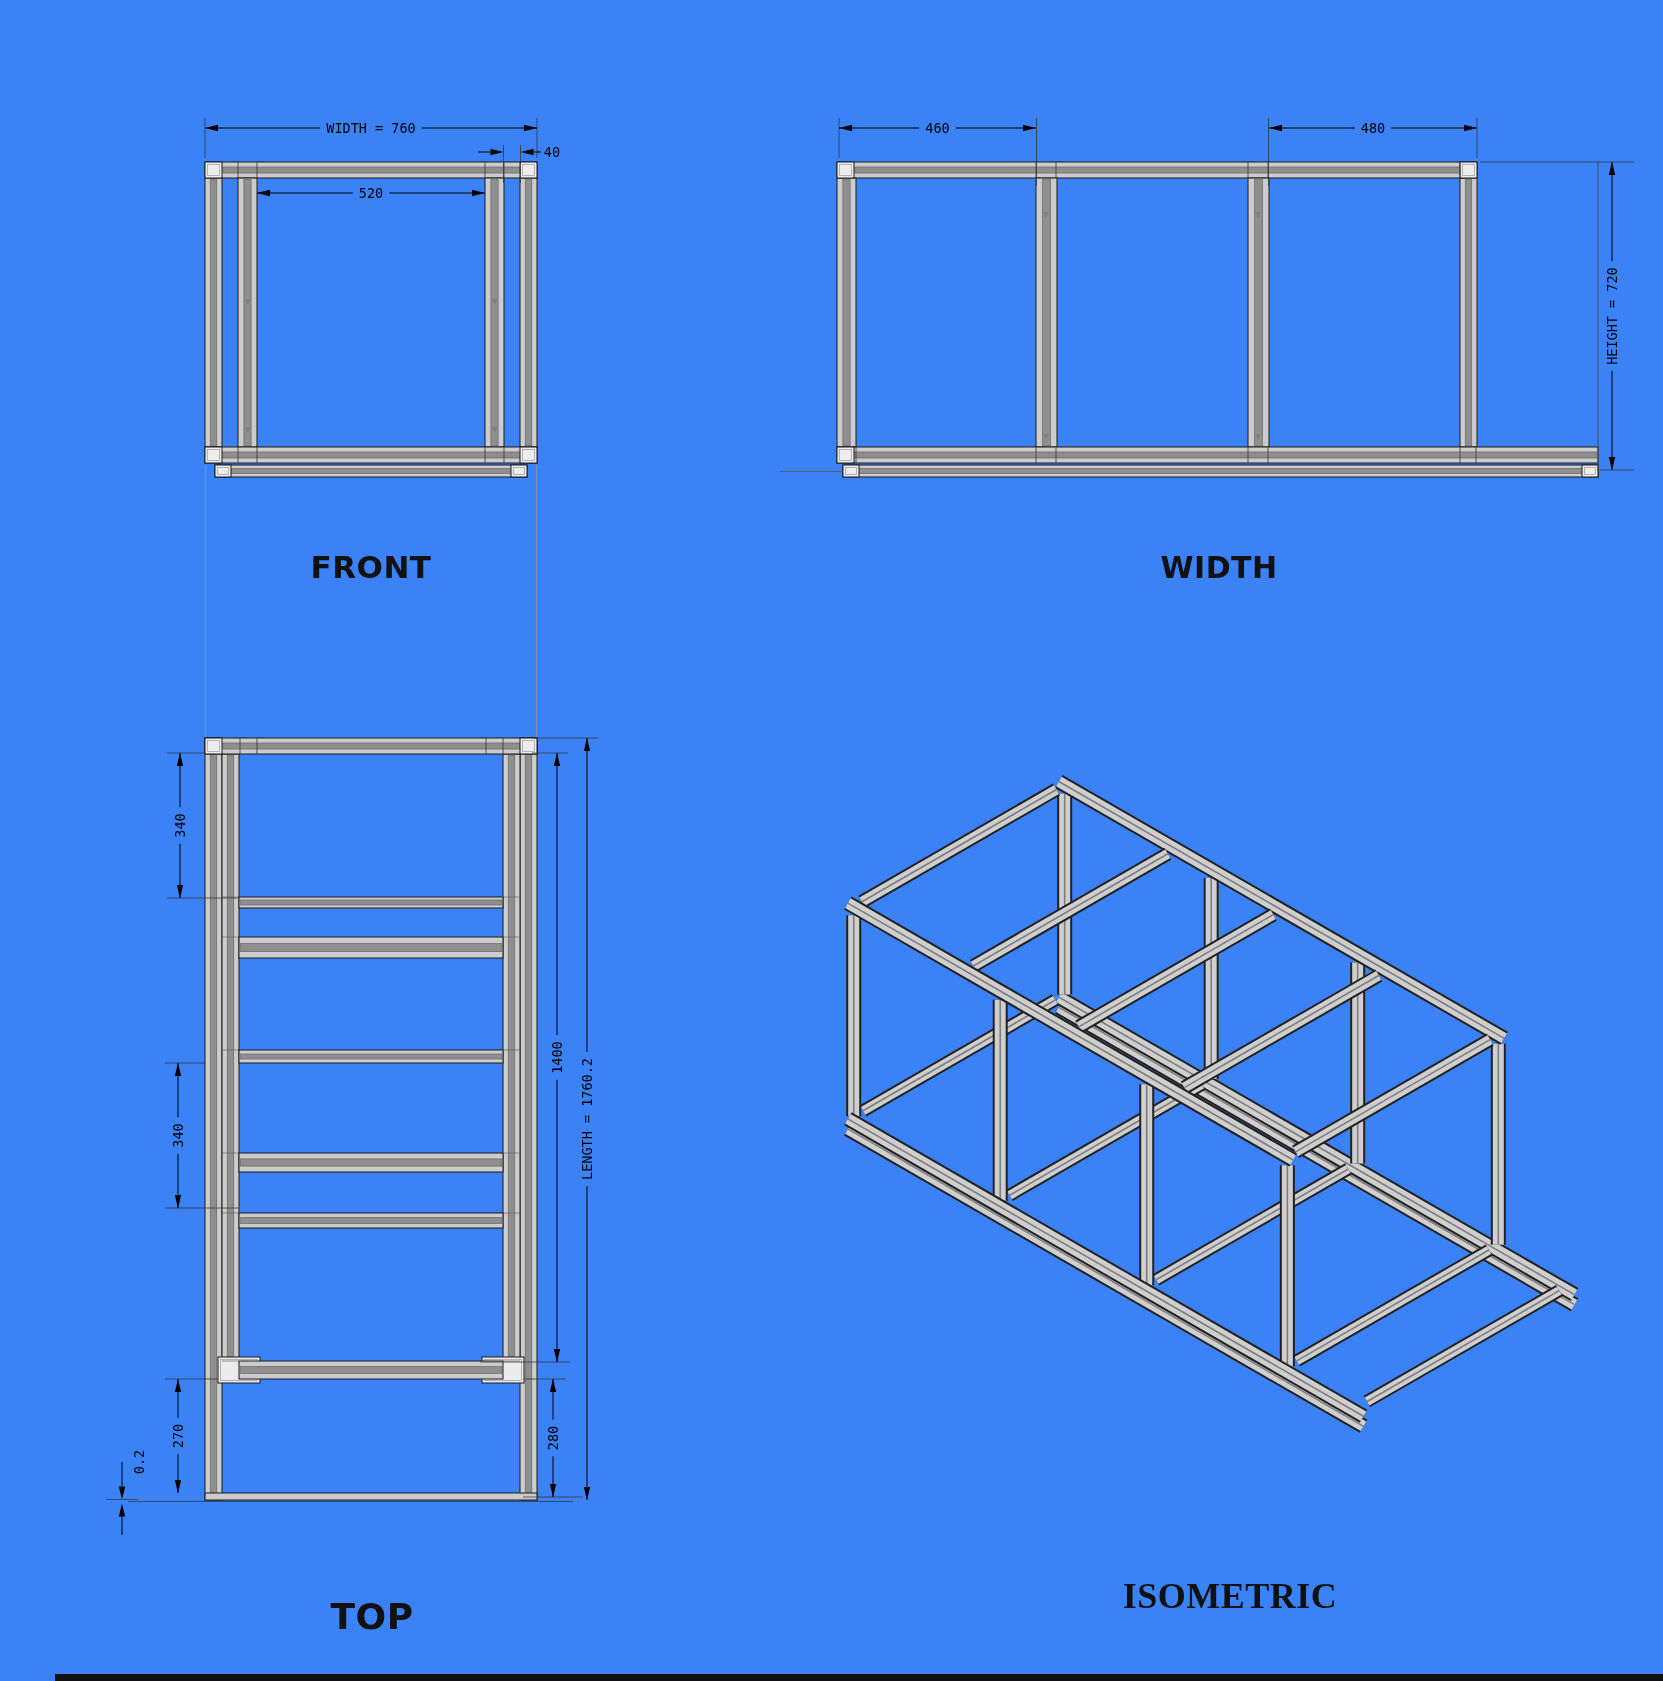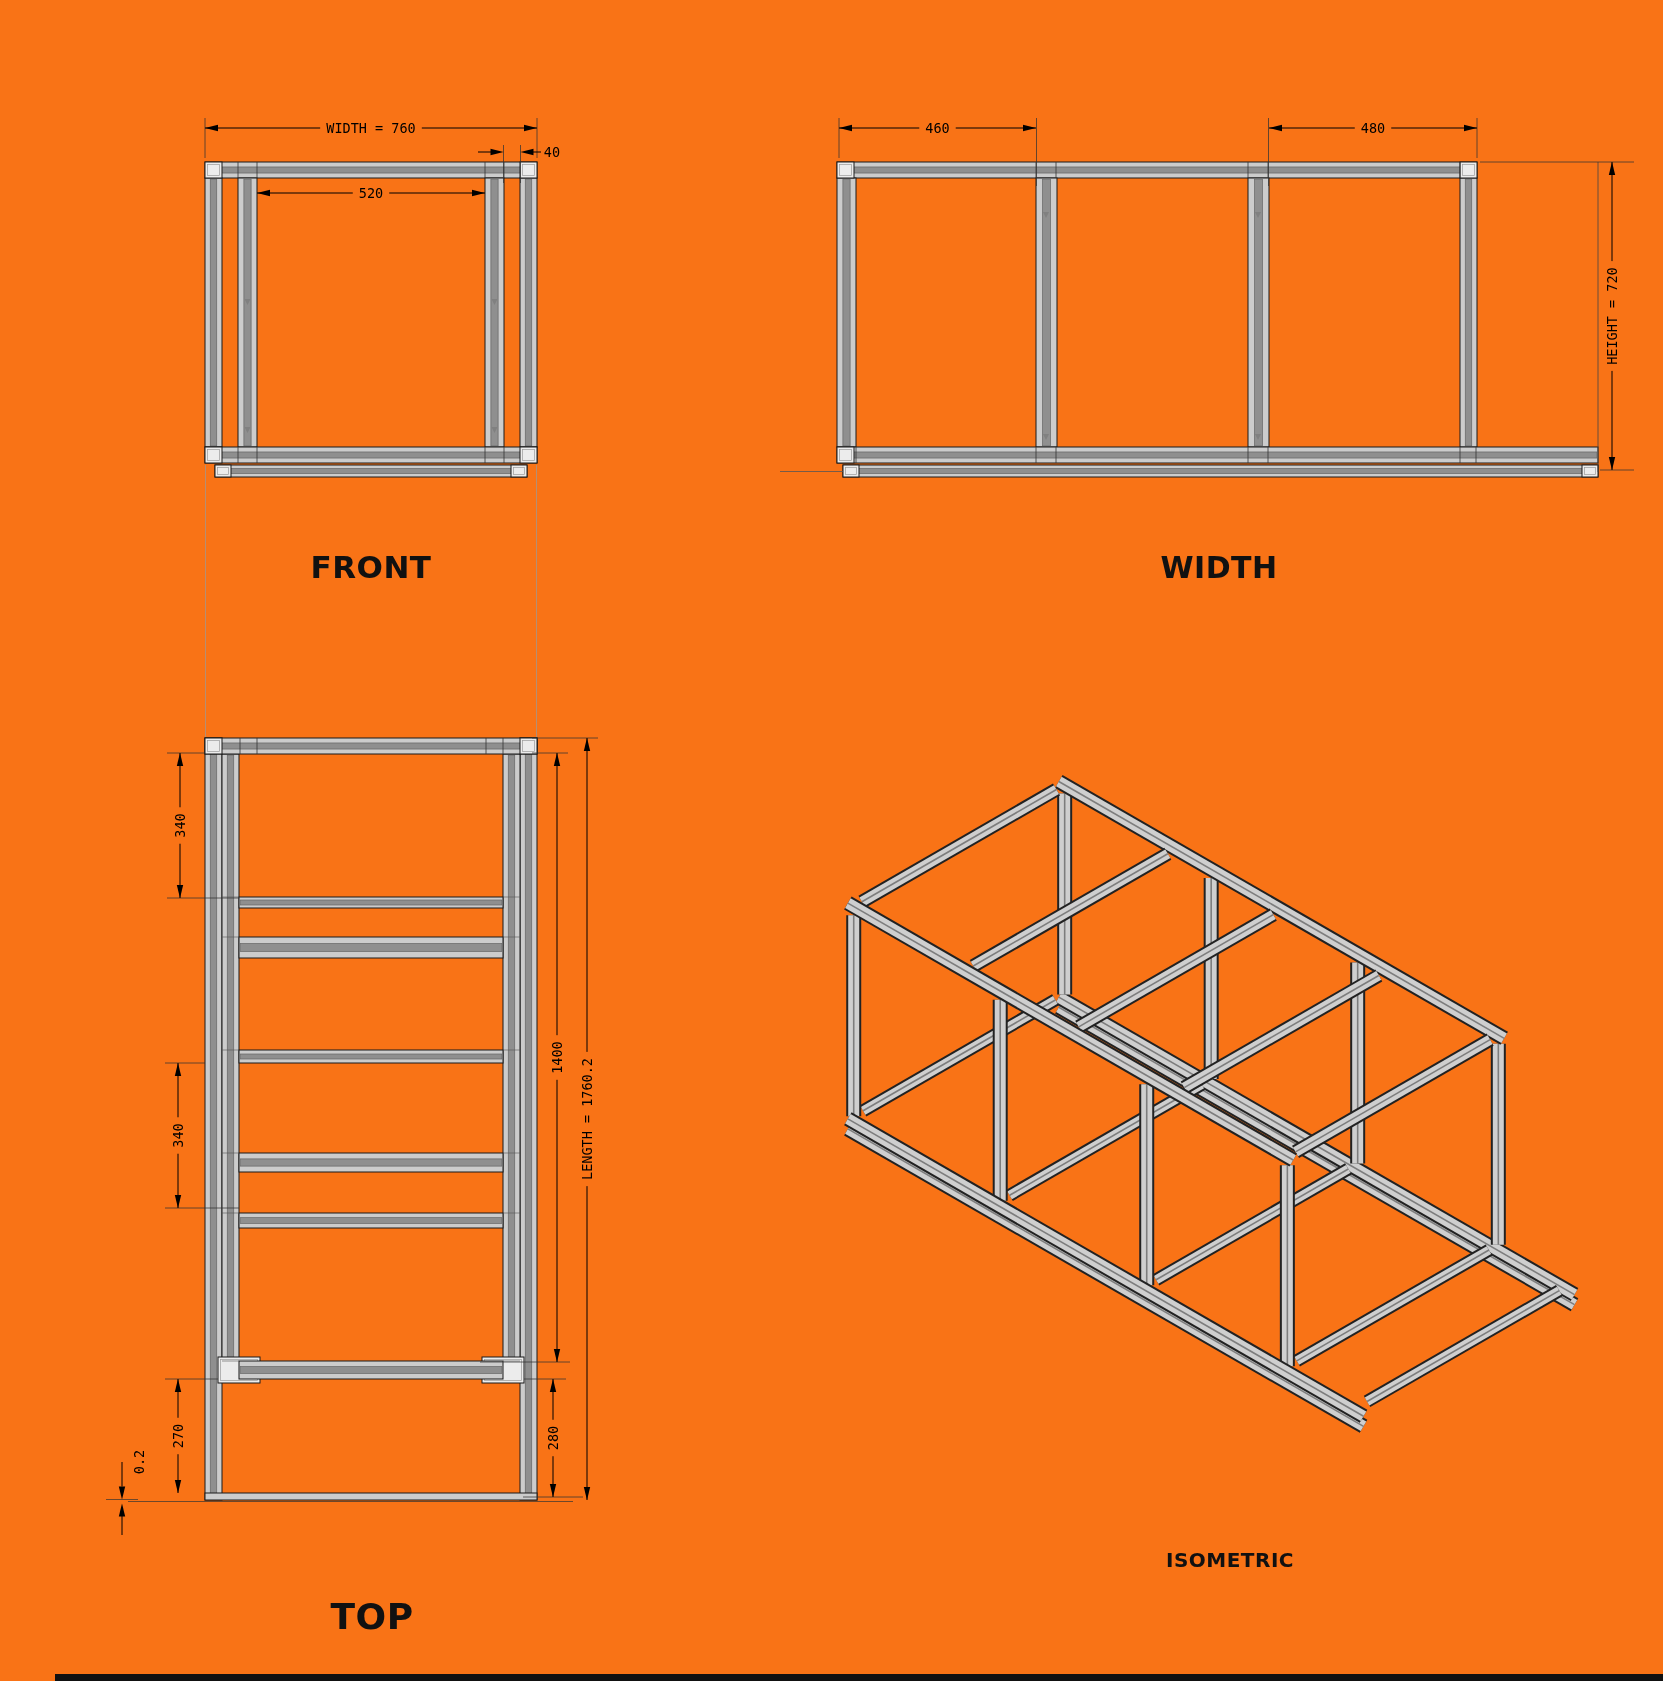--- a/index.html
+++ b/index.html
@@ -1,35 +1,35 @@
 <!DOCTYPE html>
 <html><head>
 <meta charset="utf-8">
 <style>
   html,body{margin:0;padding:0;background:#fff;}
   .page{
     position:relative;
     width:1663px;height:1681px;
-    background:#f97316;
+    background:#3b82f6;
     overflow:hidden;
     font-family:"DejaVu Sans", sans-serif;
   }
   #drawing{position:absolute;left:0;top:0;}
   .view-label{
     position:absolute;
     transform:translate(-50%,-50%);
     font-weight:bold;
     color:#111;
     letter-spacing:0.5px;
     white-space:nowrap;
   }
   #label-front{left:371px;top:567px;font-size:31px;text-align:right;}
   #label-left{left:1219px;top:567px;font-size:30px;}
   #label-top{left:372px;top:1616px;font-size:36px;}
-  #label-isometric{left:1230px;top:1560px;font-size:20px;}
+  #label-isometric{left:1230px;top:1596px;font-size:36px;font-family:Liberation Serif, serif;}
   .bottom-bar{
     position:absolute;left:55px;top:1674px;height:7px;width:1608px;
   }
 </style>
 </head>
 <body>
 
 <div class="page">
   <svg id="drawing" width="1663" height="1681">
       <g>

